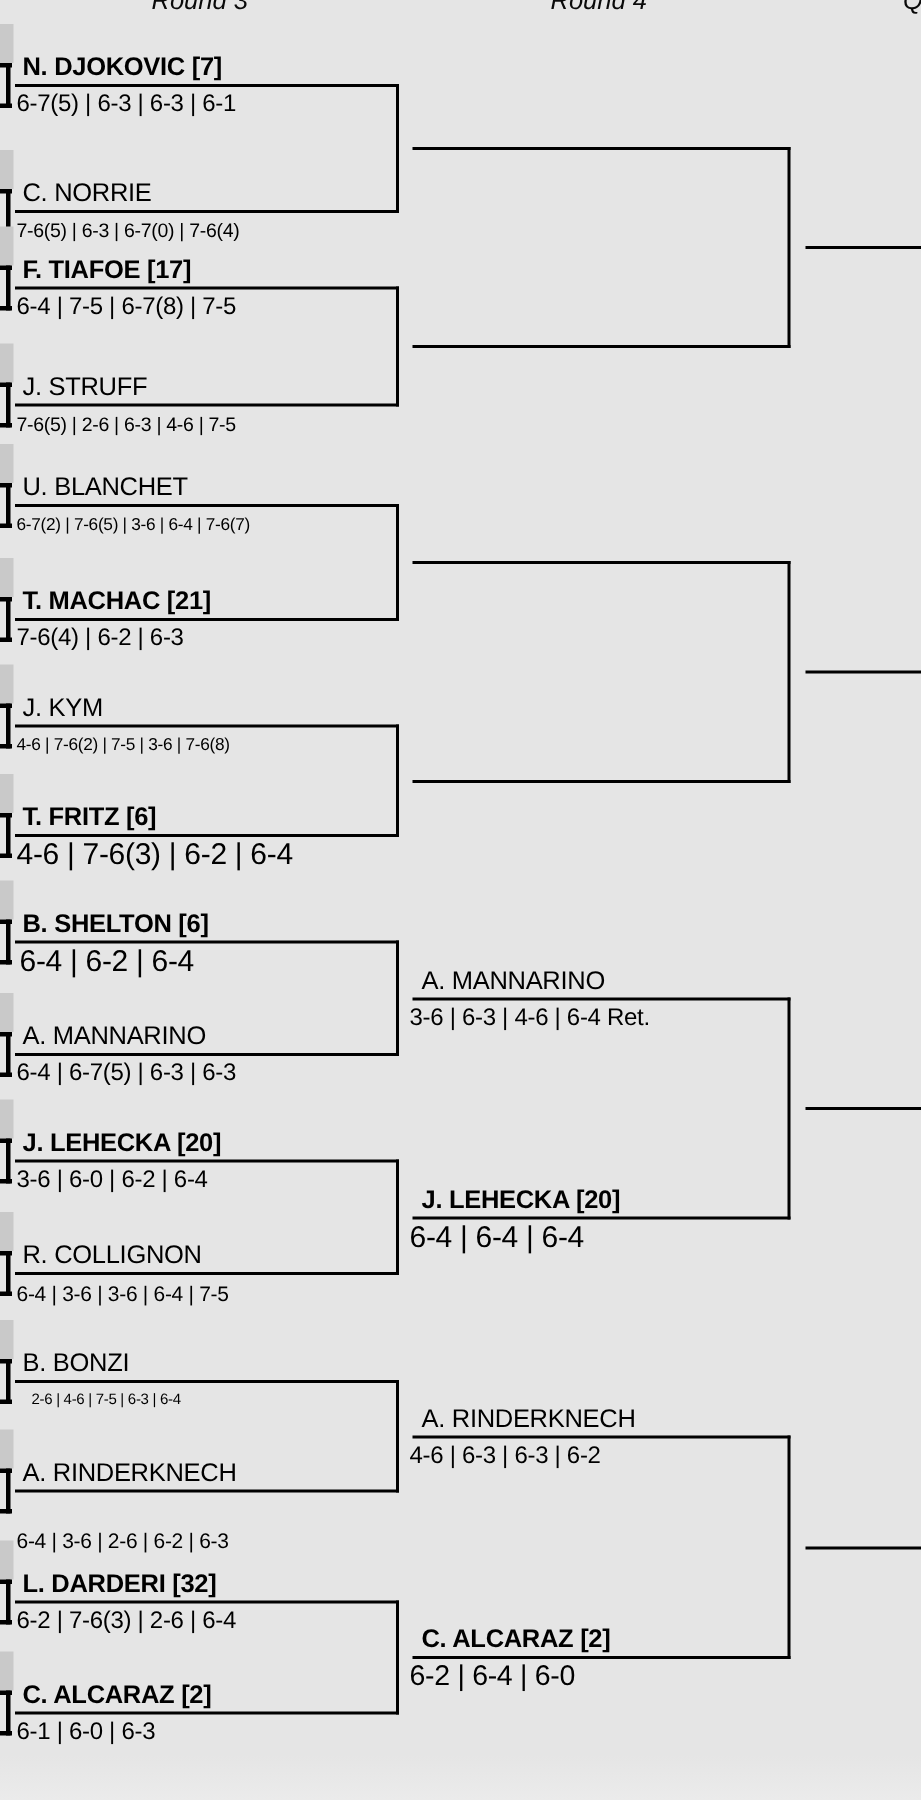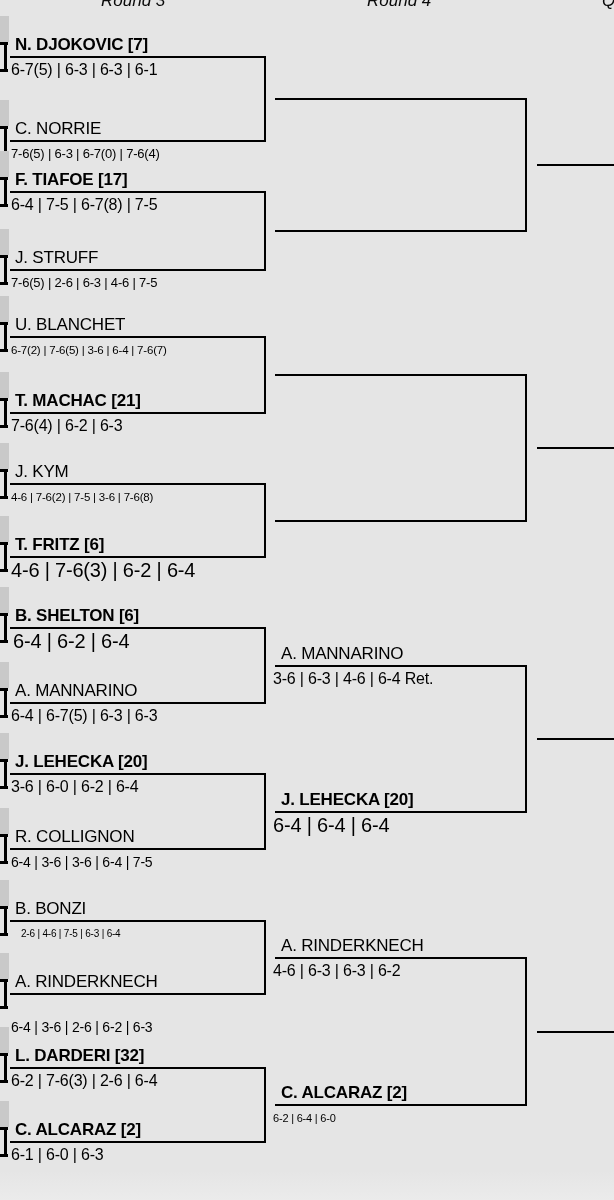--- a/index.html
+++ b/index.html
@@ -189,20 +189,20 @@
       <div class="matchbox" style="left: 275px; top: 374px; width: 252px; height: 148px;"></div>
       <div class="matchbox" style="left: 275px; top: 665px; width: 252px; height: 148px;"></div>
       <div class="pname" style="left: 281px; top: 644px;">A. MANNARINO</div>
       <div class="pscore" style="left: 273px; top: 670px; font-size: 16px;">3-6 | 6-3 | 4-6 | 6-4 Ret.</div>
       <div class="pname seeded" style="left: 281px; top: 790px;">J. LEHECKA [20]</div>
       <div class="pscore" style="left: 273px; top: 816px; font-size: 20px;">6-4 | 6-4 | 6-4</div>
       <div class="matchbox" style="left: 275px; top: 957px; width: 252px; height: 149px;"></div>
       <div class="pname" style="left: 281px; top: 936px;">A. RINDERKNECH</div>
       <div class="pscore" style="left: 273px; top: 962px; font-size: 16px;">4-6 | 6-3 | 6-3 | 6-2</div>
       <div class="pname seeded" style="left: 281px; top: 1083px;">C. ALCARAZ [2]</div>
-      <div class="pscore" style="left: 273px; top: 1109px; font-size: 11px;">6-2 | 6-4 | 6-0</div>
+      <div class="pscore" style="left: 273px; top: 1109px; font-size: 19px;">6-2 | 6-4 | 6-0</div>
       <div class="qfline" style="top: 164px;"></div>
       <div class="qfline" style="top: 447px;"></div>
       <div class="qfline" style="top: 738px;"></div>
       <div class="qfline" style="top: 1031px;"></div>
     </div>
   <div class="bottom-fade"></div>
 </div>
 
 </body></html>

